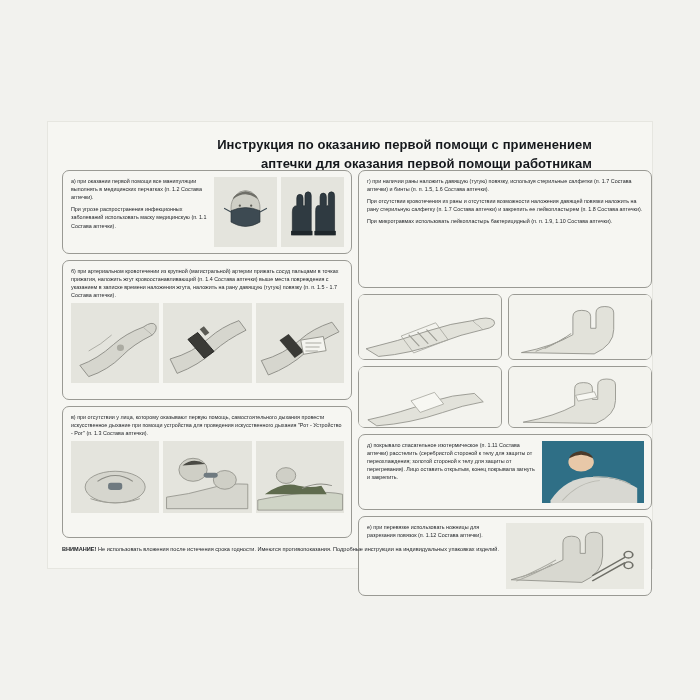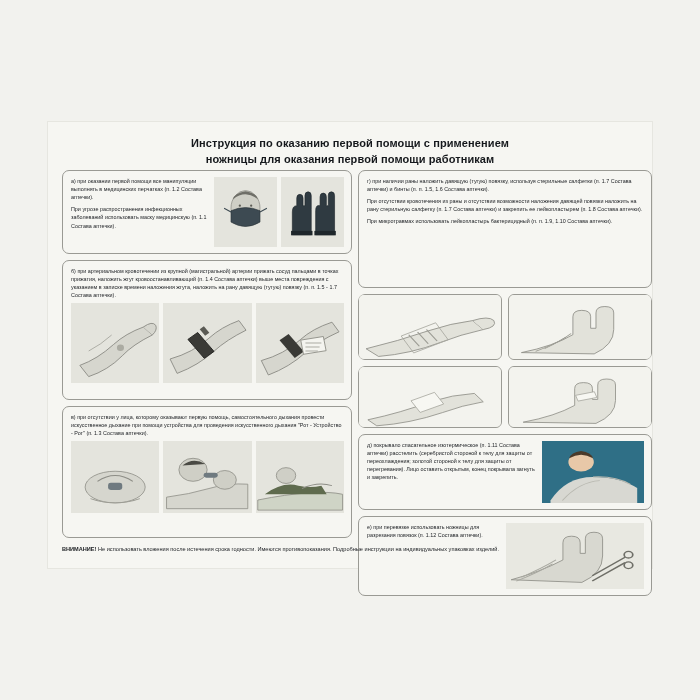--- a/index.html
+++ b/index.html
@@ -10,22 +10,22 @@
     overflow:hidden;
   }
   #sheet{
     position:absolute;
     left:48px; top:122px;
     width:604px; height:446px;
     background:#f6f6f2;
     box-shadow:0 0 0 1px #e6e6e0;
   }
   .title{
-    text-align:center;
-    font-size:11px;
+    text-align:right;
+    font-size:13px;
     font-weight:bold;
     color:#15181c;
     line-height:1.45;
     padding:14px 60px 16px 60px;
     letter-spacing:0.1px;
   }
   .grid{
     position:absolute;
     left:14px; right:14px; top:48px;
     height:368px;
@@ -85,21 +85,21 @@
   }
   .footer b{font-weight:bold;}
 </style>
 </head>
 <body>
 
 <div id="sheet">
 
   <div class="title">
     <div>Инструкция по оказанию первой помощи с применением</div>
-    <div>ножницы для оказания первой помощи работникам</div>
+    <div>аптечки для оказания первой помощи работникам</div>
   </div>
 
   <div class="grid">
 
     <div class="col-left">
 
       <div class="panel" id="p-a">
         <div class="split">
           <div class="ptext" style="width:136px;">
             <p>а) при оказании первой помощи все манипуляции выполнять в медицинских перчатках (п. 1.2 Состава аптечки).</p>

